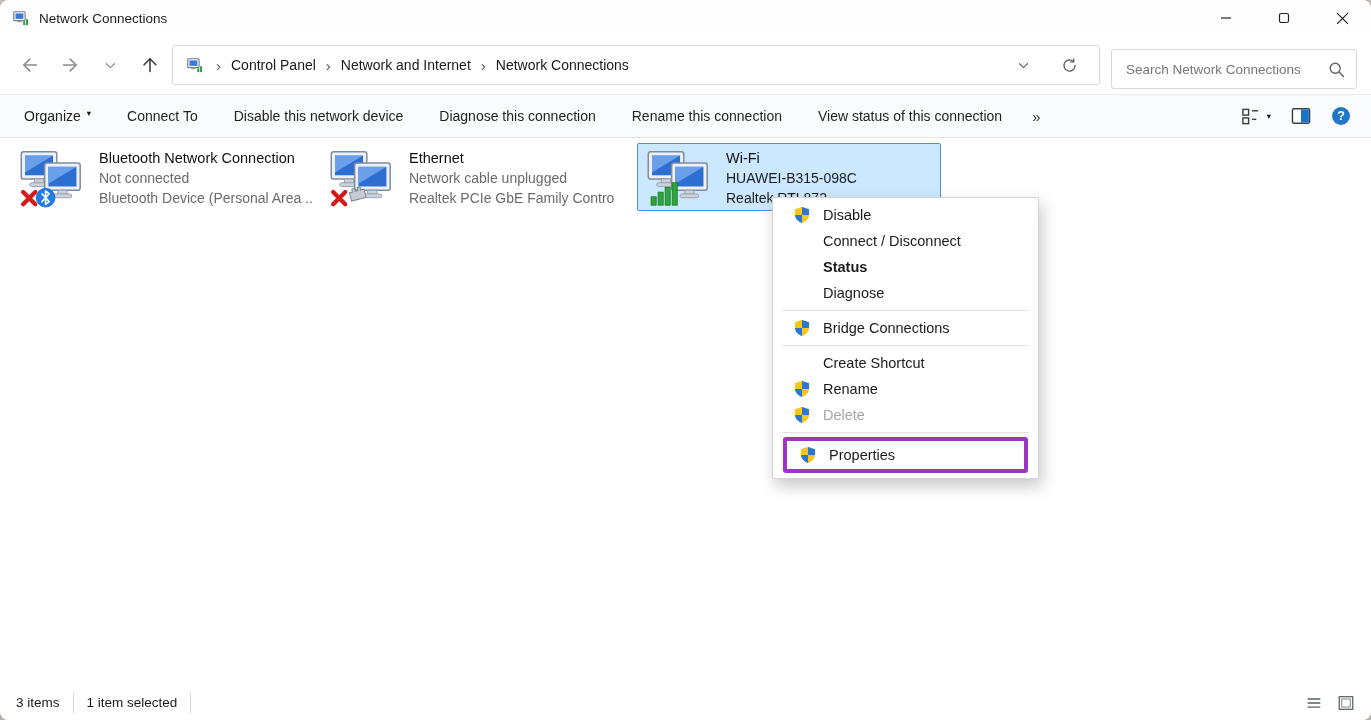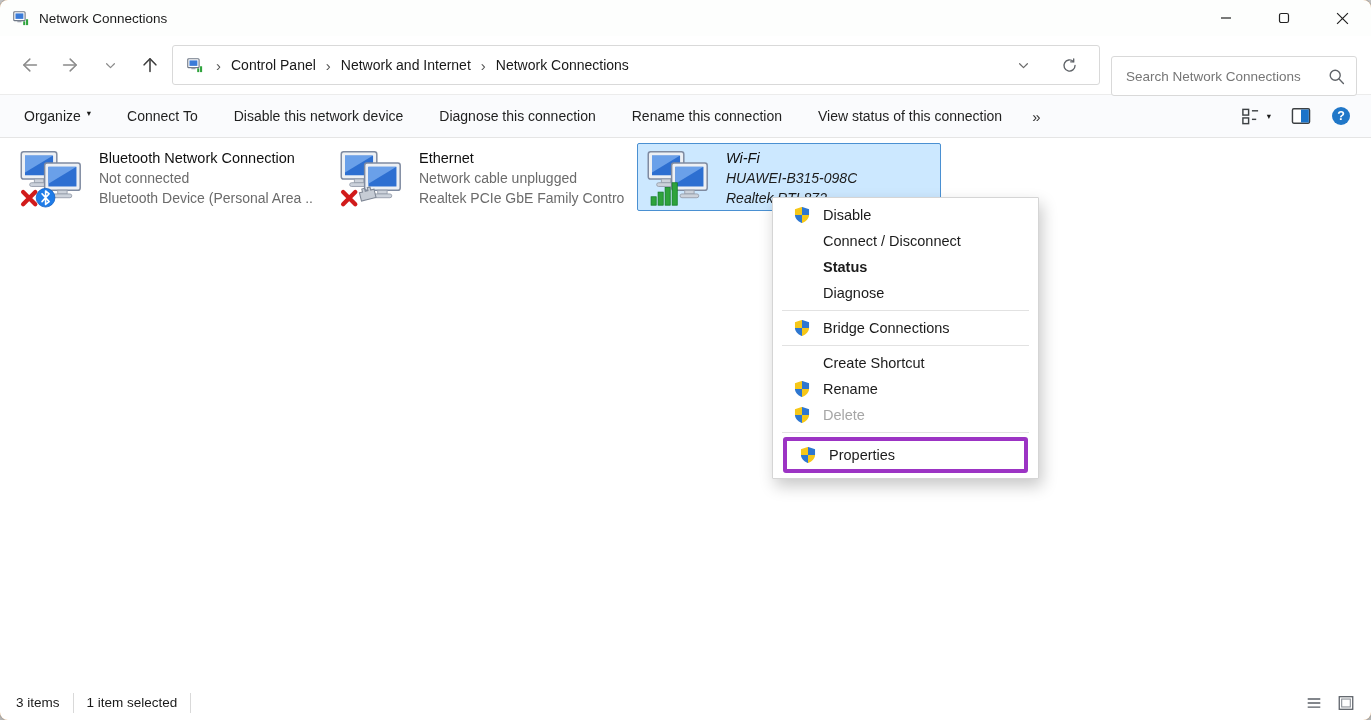--- a/index.html
+++ b/index.html
@@ -14,37 +14,37 @@
   
   .navbar{height:58px;position:relative;background:#fff;display:flex;align-items:center;padding-left:10px;}
   .navbtn{width:34px;height:34px;display:flex;align-items:center;justify-content:center;margin:0 3px;color:#8b8b8b;}
   .navbtn.dark{color:#3d3d3d;}
   .addressbar{position:absolute;left:172px;top:9px;width:928px;height:40px;border:1px solid #d9d9d9;border-radius:3px;
               display:flex;align-items:center;padding:0 10px;box-sizing:border-box;background:#fff;}
   .addr-icon{display:flex;margin:0 2px 0 4px;}
   .crumb-sep{color:#555;font-size:15px;margin:0 10px;line-height:1;}
   .crumb{font-size:14px;color:#191919;white-space:nowrap;}
   .addr-right{margin-left:auto;display:flex;align-items:center;gap:28px;padding-right:10px;color:#5f6368;}
-  .searchbox{position:absolute;left:1111px;top:20px;width:246px;height:40px;border:1px solid #d9d9d9;border-radius:3px;
+  .searchbox{position:absolute;left:1111px;top:13px;width:246px;height:40px;border:1px solid #d9d9d9;border-radius:3px;
              display:flex;align-items:center;box-sizing:border-box;background:#fff;padding:0 10px 0 12px;}
   .searchbox input{border:none;outline:none;flex:1;font-size:13.5px;color:#333;font-family:inherit;background:transparent;min-width:0;}
   .searchbox input::placeholder{color:#767676;}
   
   .toolbar{height:44px;background:#fafbfd;border-top:1px solid #ececec;border-bottom:1px solid #e5e5e5;
            display:flex;align-items:center;padding:0 20px 0 24px;box-sizing:border-box;}
   .tb-item{font-size:14px;color:#1f1f1f;margin-right:36px;white-space:nowrap;display:flex;align-items:flex-start;gap:6px;cursor:default;}
   .tb-caret{font-size:8.5px;color:#1a1a1a;}
   .tb-overflow{font-size:15px;color:#333;margin-left:-6px;}
   .tb-right{margin-left:auto;display:flex;align-items:center;gap:20px;}
   .tb-right .grp{display:flex;align-items:center;gap:7px;}
   
   .content{position:relative;height:547px;background:#fff;}
   .tile{position:absolute;top:5px;height:68px;display:flex;align-items:flex-end;border:1px solid transparent;
         border-radius:2px;box-sizing:border-box;padding:2px 4px 2px 8px;}
-  .tile.selected{background:var(--sel-bg,#cce8ff);border-color:var(--sel-bd,#4a90d2);font-style:italic;}
+  .tile.selected{background:var(--sel-bg,#cce8ff);border-color:var(--sel-bd,#4a90d2);}
   .tile-icon{width:72px;flex:0 0 72px;margin-right:8px;display:flex;align-items:center;}
   .tile-text{overflow:hidden;}
   .tile-name{font-size:14.5px;color:#101010;line-height:20px;white-space:nowrap;}
   .tile-sub{font-size:14px;color:#6b6b6b;line-height:20px;white-space:nowrap;}
   .tile.selected .tile-sub{color:#1c1c1c;}
   
   .menu{position:absolute;left:772px;top:59px;width:267px;background:#fff;border:1px solid #d5d5d5;border-radius:1px;
         box-shadow:3px 7px 16px rgba(0,0,0,.22);padding:4px 8px;box-sizing:border-box;}
   .mi{height:26px;display:flex;align-items:center;padding-left:12px;cursor:default;}
   .mi-icon{width:18px;height:18px;margin-right:12px;flex:0 0 18px;display:flex;align-items:center;}
@@ -252,21 +252,21 @@
               <circle cx="28" cy="51" r="10" fill="#1f7ce8" stroke="#0f5cc0" stroke-width="0.8"></circle>
               <path d="M24.2 46.8 L31.8 55.2 L28 58.2 L28 43.8 L31.8 46.8 L24.2 55.2" stroke="#fff" stroke-width="1.7" fill="none" stroke-linejoin="round" stroke-linecap="round"></path>
             </svg>
           </span>
           <div class="tile-text">
             <div class="tile-name">Bluetooth Network Connection</div>
             <div class="tile-sub">Not connected</div>
             <div class="tile-sub">Bluetooth Device (Personal Area ...</div>
           </div>
         </div>
-        <div class="tile" style="left:330px;width:300px;">
+        <div class="tile" style="left:320px;width:300px;">
           <span class="tile-icon">
             <svg width="70" height="58" viewBox="0 0 74 62">
               <g transform="translate(2,2)">
                 <rect width="38" height="29" rx="2.5" fill="#edf0f4" stroke="#7f8ba1" stroke-width="1.6"></rect>
                 <rect x="4" y="4" width="30" height="21" fill="#2d6fd1"></rect>
                 <polygon points="4,4 34,4 4,22" fill="#6aa0e9"></polygon>
                 <rect x="14" y="29" width="10" height="4" fill="#ccd2db" stroke="#98a0ac"></rect>
                 <rect x="9" y="33" width="20" height="4" rx="2" fill="#ccd2db" stroke="#98a0ac"></rect>
               </g>
               <g transform="translate(27,14)">

